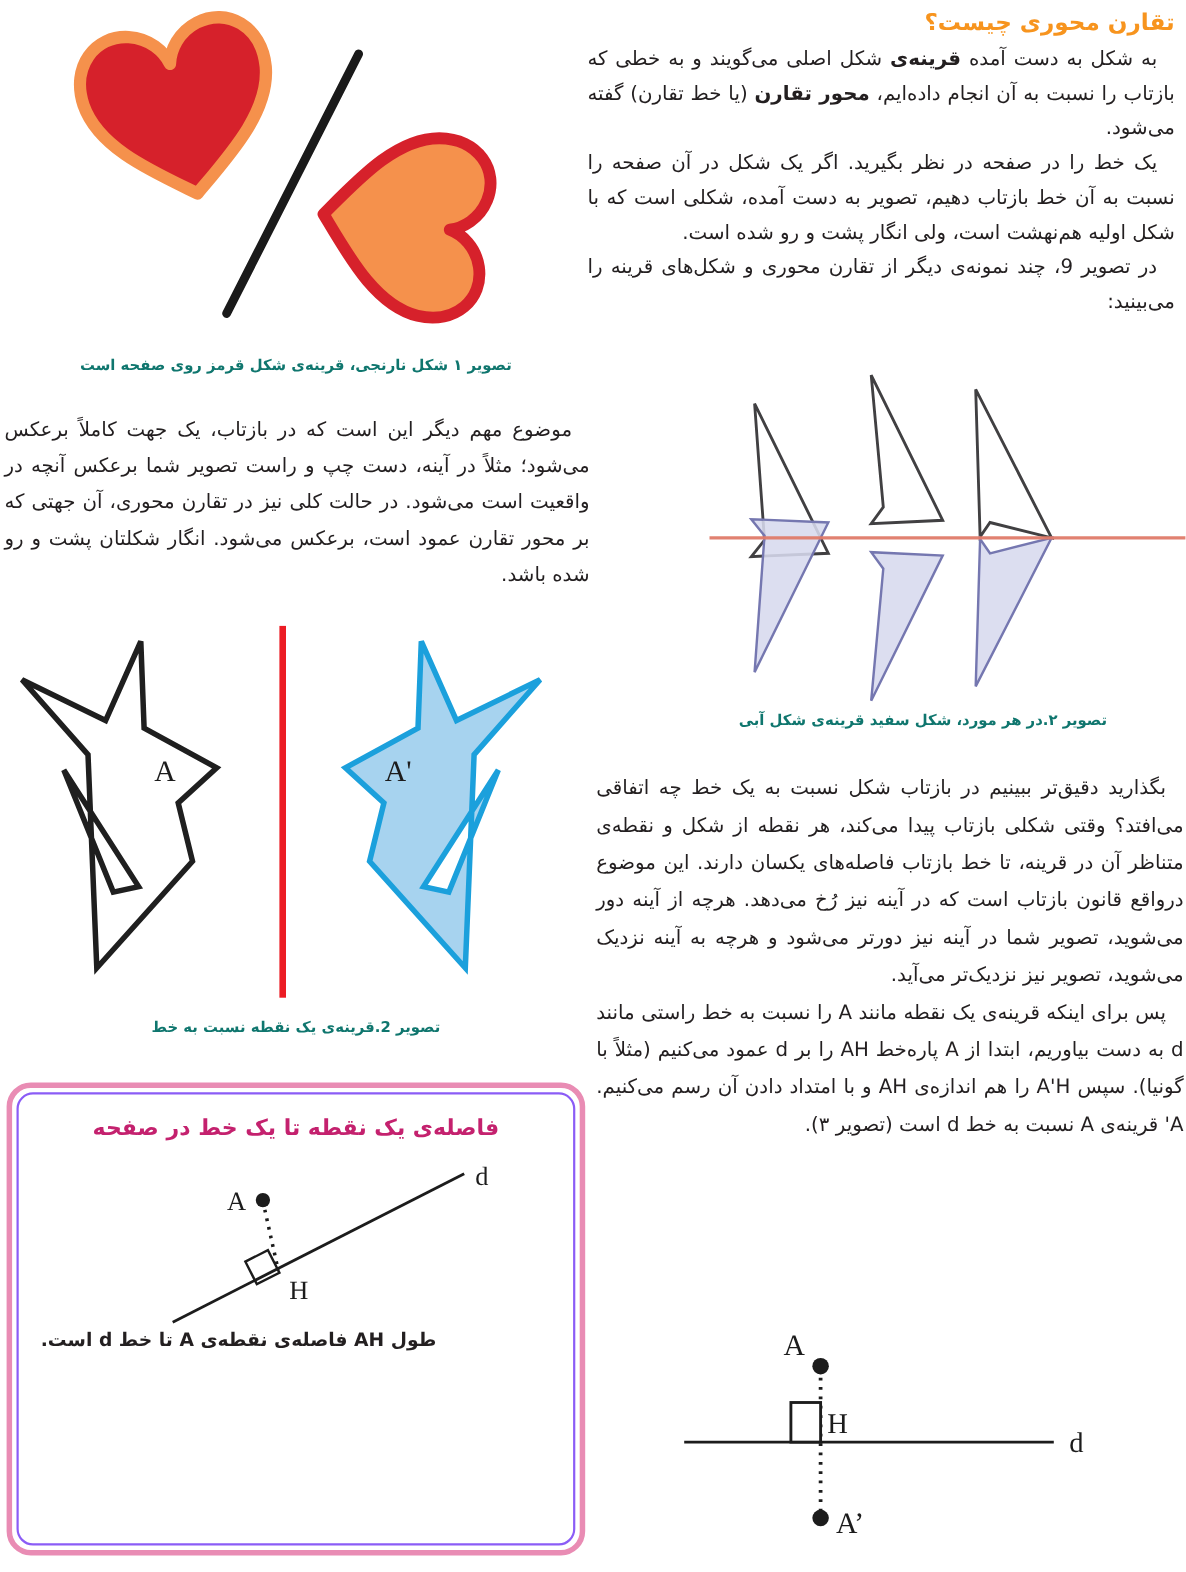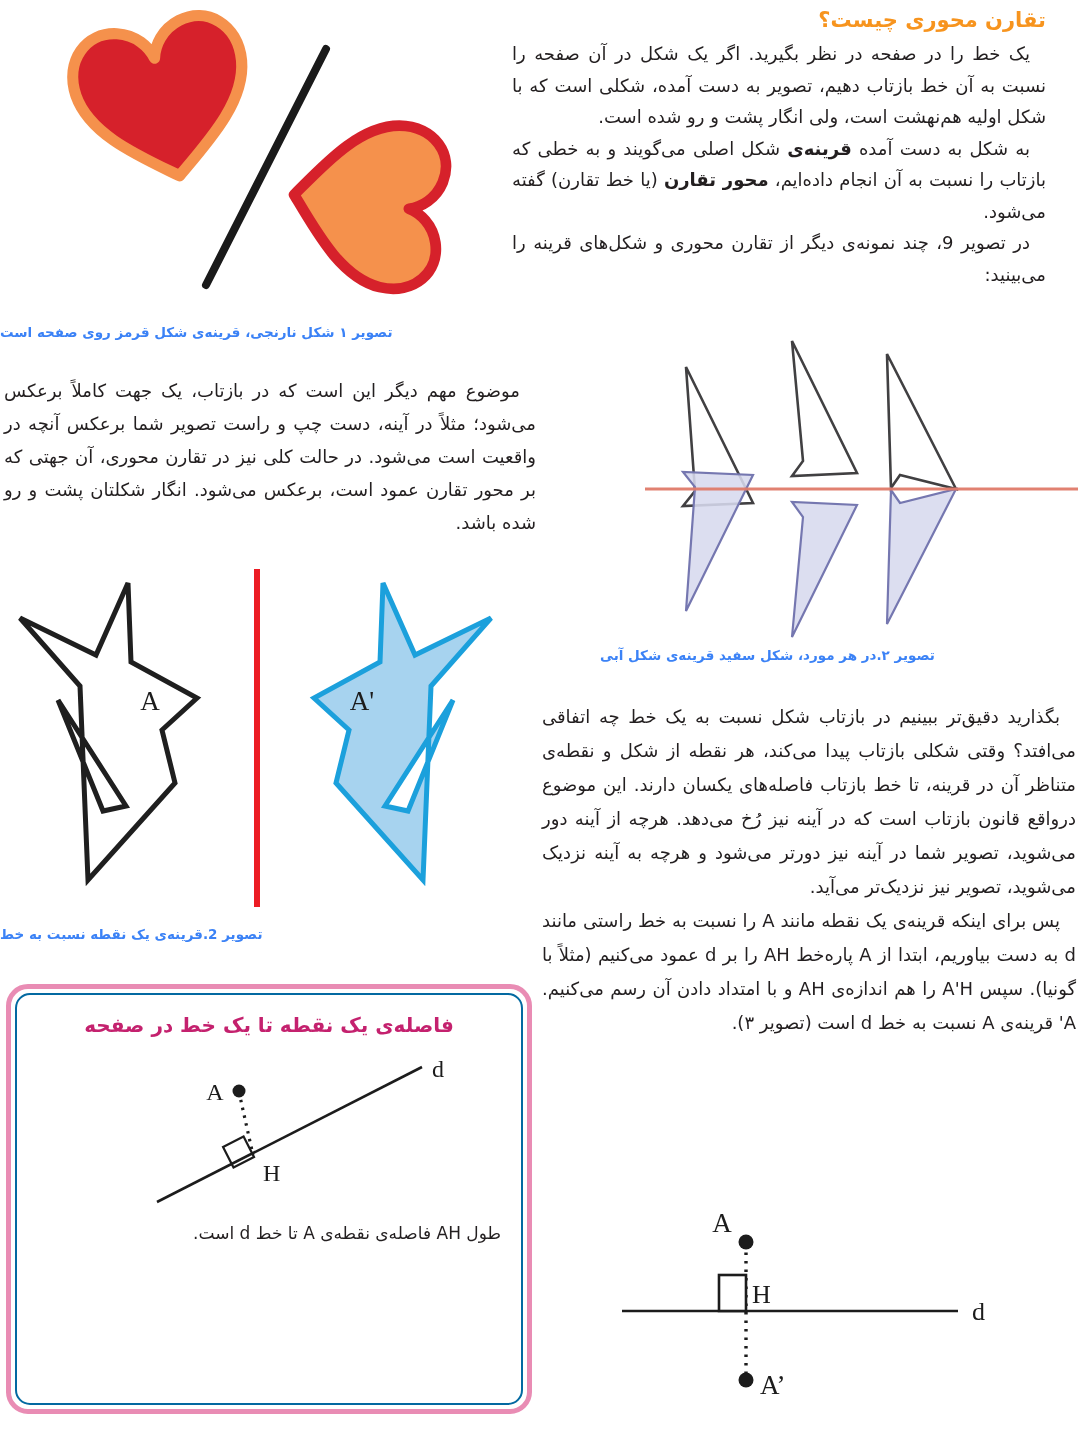--- a/index.html
+++ b/index.html
@@ -5,27 +5,27 @@
   html,body{margin:0;padding:0;background:#ffffff;}
   .page{position:relative;width:1078px;height:1429px;background:#fff;overflow:hidden;
         font-family:"DejaVu Sans","Liberation Sans",sans-serif;color:#231f20;}
   .abs{position:absolute;}
   
   .rtl{direction:rtl;text-align:justify;}
   .para{font-size:18px;line-height:31.5px;margin:0;text-indent:16px;}
   .para2{font-size:18px;line-height:34px;margin:0;text-indent:16px;}
   .bold{font-weight:bold;}
   .heading{font-size:21px;font-weight:bold;color:#F7941E;margin:0 0 6px 0;text-align:right;text-indent:0;}
-  .caption{direction:rtl;font-size:13.5px;font-weight:bold;text-align:left;line-height:20px;color:#3b82f6;}
+  .caption{direction:rtl;font-size:13.5px;font-weight:bold;text-align:center;line-height:20px;color:#0f766e;}
   
   .pinkbox{border:5px solid #E98CB4;border-radius:22px;padding:4px;background:#fff;box-sizing:border-box;}
-  .pinkbox-inner{border:2px solid #0369a1;border-radius:15px;padding:12px 20px 6px 20px;height:100%;box-sizing:border-box;}
+  .pinkbox-inner{border:2px solid #8b5cf6;border-radius:15px;padding:12px 20px 6px 20px;height:100%;box-sizing:border-box;}
   .box-title{font-size:20px;font-weight:bold;color:#C4216E;text-align:center;direction:rtl;margin:6px 0 10px 0;}
   .box-body{font-size:17.5px;line-height:34px;}
-  .box-caption{direction:rtl;font-size:17px;text-align:right;margin-top:14px;}
+  .box-caption{direction:rtl;font-size:17px;text-align:left;margin-top:0;font-weight:bold;}
   
   .serif-label{font-family:"Liberation Serif","DejaVu Serif",serif;fill:#1c1c1c;}
 </style>
 </head>
 <body>
 
 <div class="page">
 
   <svg class="abs" style="left:0;top:2px" width="538" height="312" viewBox="0 0 538 312">
     <defs>
@@ -69,24 +69,24 @@
         <line x1="202" y1="45" x2="216" y2="108" stroke="#1c1c1c" stroke-width="3.2" stroke-dasharray="2.5 5.5"></line>
         <circle cx="202" cy="44" r="6.5" fill="#1c1c1c"></circle>
         <text x="178" y="53" font-size="24" text-anchor="middle" class="serif-label">A</text>
         <rect x="-23" y="-23" width="23" height="23" fill="none" stroke="#1c1c1c" stroke-width="2.2" transform="translate(217,110) rotate(-27)"></rect>
         <text x="226" y="134" font-size="24" class="serif-label">H</text>
       </svg>
       <div class="box-caption">طول AH فاصله‌ی نقطه‌ی A تا خط d است.</div>
     </div>
   </div>
 
-  <div class="abs rtl" style="left:512px;top:8px;width:534px">
+  <div class="abs rtl" style="left:534px;top:8px;width:534px">
     <h1 class="heading">تقارن محوری چیست؟</h1>
+    <p class="para"><span>به شکل به دست آمده </span><span class="bold">قرینه‌ی</span><span> شکل اصلی می‌گویند و به خطی که بازتاب را نسبت به آن انجام داده‌ایم، </span><span class="bold">محور تقارن</span><span> (یا خط تقارن) گفته می‌شود.</span></p>
     <p class="para">یک خط را در صفحه در نظر بگیرید. اگر یک شکل در آن صفحه را نسبت به آن خط بازتاب دهیم، تصویر به دست آمده، شکلی است که با شکل اولیه هم‌نهشت است، ولی انگار پشت و رو شده است.</p>
-    <p class="para"><span>به شکل به دست آمده </span><span class="bold">قرینه‌ی</span><span> شکل اصلی می‌گویند و به خطی که بازتاب را نسبت به آن انجام داده‌ایم، </span><span class="bold">محور تقارن</span><span> (یا خط تقارن) گفته می‌شود.</span></p>
     <p class="para">در تصویر 9، چند نمونه‌ی دیگر از تقارن محوری و شکل‌های قرینه را می‌بینید:</p>
   </div>
 
   <svg class="abs" style="left:600px;top:330px" width="478" height="310" viewBox="0 0 478 310">
     <defs>
       <path id="sail1" d="M 86 37 L 153 173 L 83 176 L 95 161 Z"></path>
       <path id="sail2" d="M 192 11 L 257 143 L 192 146 L 203 131 Z"></path>
       <path id="sail3" d="M 287 24 L 356 159 L 300 145 L 291 158 Z"></path>
     </defs>
 

